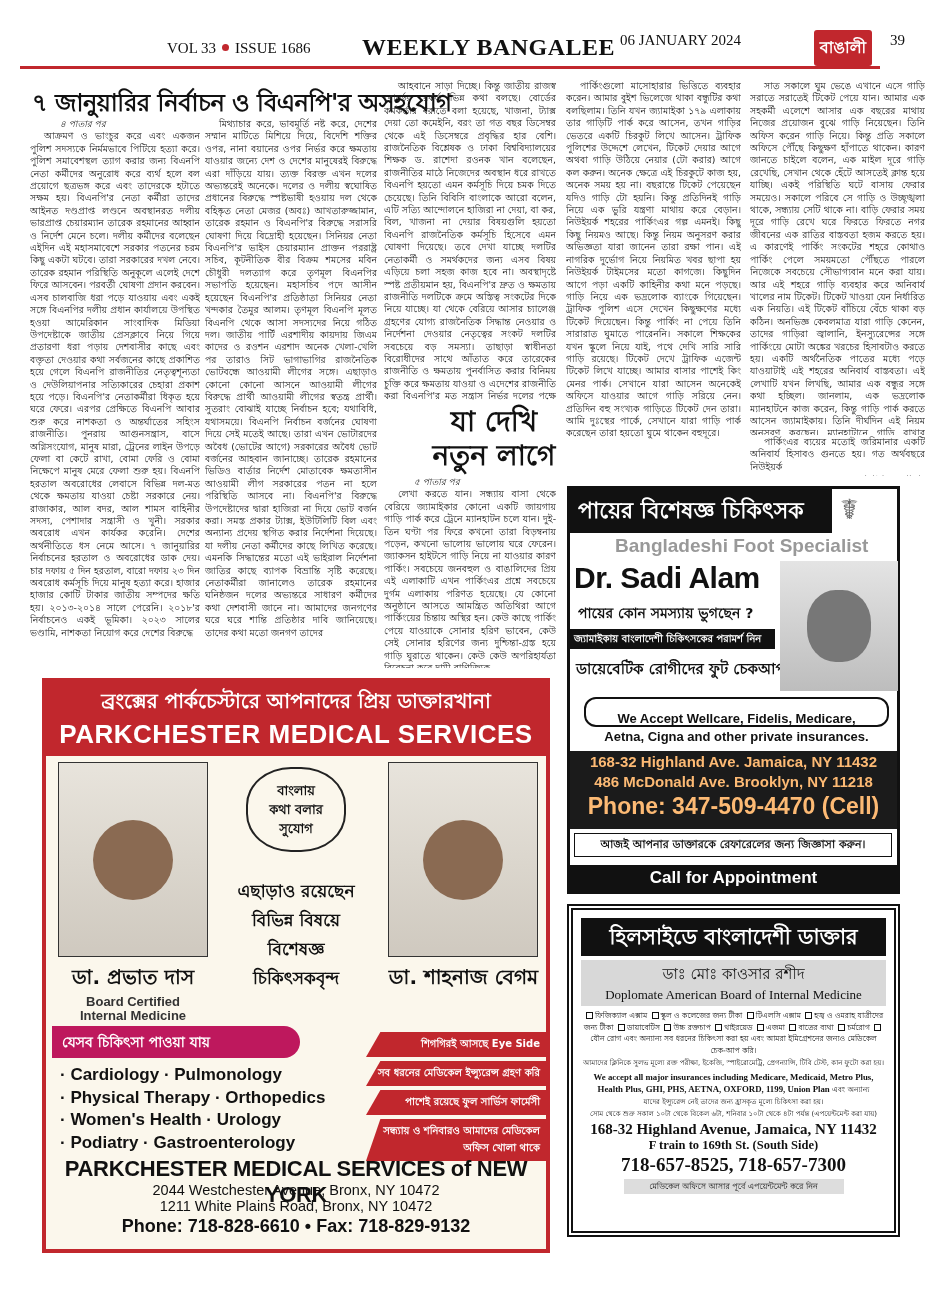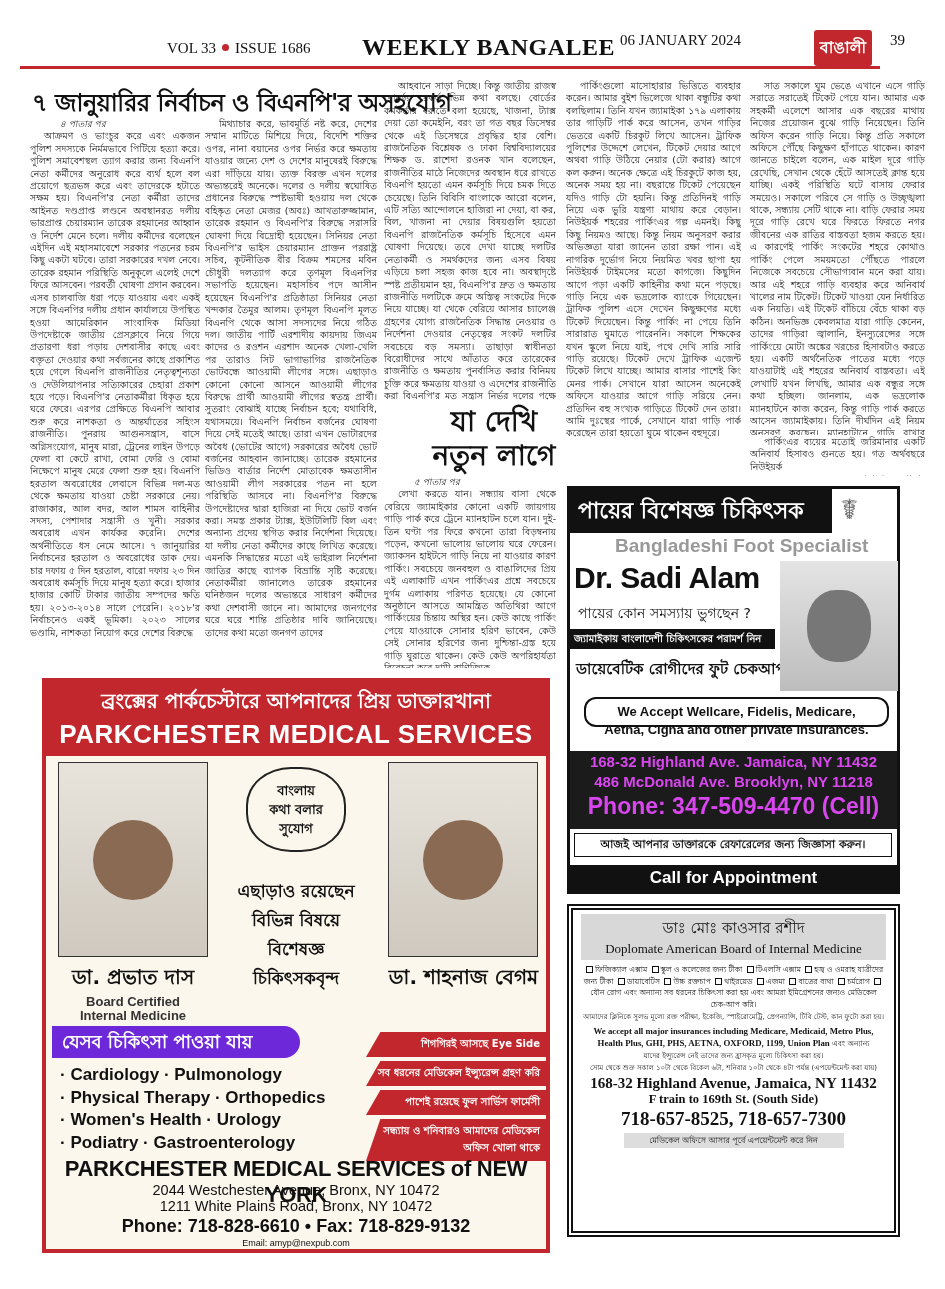--- a/index.html
+++ b/index.html
@@ -24,42 +24,42 @@
   .pk-top { background: #c1272d; color: #fff; text-align: center; padding: 4px 0 6px; }
   .pk-bn { font-size: 20px; font-weight: bold; }
   .pk-en { font-family: "Liberation Sans", sans-serif; font-size: 26px; font-weight: bold; letter-spacing: 0.5px; }
   .pk-photo { position: absolute; width: 150px; height: 195px; border: 1px solid #333; background: linear-gradient(#e8e4dc, #cfc9bf); display: flex; align-items: center; justify-content: center; }
   .pk-photo .avatar { width: 80px; height: 80px; border-radius: 50%; background: #8a6a52; }
   .pk-bubble { position: absolute; left: 200px; top: 85px; width: 100px; height: 85px; border: 2px solid #222; border-radius: 45%; text-align: center; font-size: 13px; font-weight: bold; padding-top: 12px; line-height: 19px; }
   .pk-mid { position: absolute; left: 175px; top: 195px; width: 150px; text-align: center; font-size: 17px; font-weight: bold; line-height: 29px; }
   .pk-doc { position: absolute; text-align: center; font-weight: bold; }
   .pk-doc .n { font-size: 20px; }
   .pk-doc .s { font-family: "Liberation Sans", sans-serif; font-size: 13px; line-height: 14px; color: #333; }
-  .pk-pill { position: absolute; left: 6px; top: 344px; width: 248px; height: 32px; background: #6d28d9; color: #fff; border-radius: 0 18px 18px 0; font-size: 18px; font-weight: bold; padding-left: 10px; line-height: 32px; }
+  .pk-pill { position: absolute; left: 6px; top: 344px; width: 248px; height: 32px; background: #be185d; color: #fff; border-radius: 0 18px 18px 0; font-size: 14px; font-weight: bold; padding-left: 10px; line-height: 32px; }
   .pk-list { position: absolute; left: 14px; top: 382px; font-family: "Liberation Sans", sans-serif; font-size: 17px; font-weight: bold; line-height: 22.5px; }
   .pk-tags { position: absolute; left: 320px; top: 350px; width: 180px; }
   .pk-tag { background: #c1272d; color: #fff; font-size: 10px; font-weight: bold; text-align: right; padding: 4px 6px; margin-bottom: 4px; clip-path: polygon(8% 0, 100% 0, 100% 100%, 0 100%); }
   .pk-name { position: absolute; left: 0; top: 474px; width: 500px; text-align: center; font-family: "Liberation Sans", sans-serif; font-weight: bold; font-size: 22px; letter-spacing: -0.3px; }
   .pk-addr { position: absolute; left: 0; top: 500px; width: 500px; text-align: center; font-family: "Liberation Sans", sans-serif; font-size: 14.5px; line-height: 16px; }
   .pk-phone { position: absolute; left: 0; top: 534px; width: 500px; text-align: center; font-family: "Liberation Sans", sans-serif; font-weight: bold; font-size: 18px; }
   .pk-email { position: absolute; left: 0; top: 556px; width: 500px; text-align: center; font-family: "Liberation Sans", sans-serif; font-size: 9px; }
 
   
   .ft { position: absolute; left: 567px; top: 486px; width: 333px; height: 408px; border: 3px solid #111; background: #fff; }
   .ft-head { position: absolute; left: 0; top: 0; width: 262px; height: 44px; background: #111; color: #fff; font-size: 22px; font-weight: bold; padding-left: 8px; line-height: 44px; }
   .ft-cad { position: absolute; left: 270px; top: 4px; font-size: 28px; color: #666; }
   .ft-sub { position: absolute; left: 45px; top: 46px; font-family: "Liberation Sans", sans-serif; font-size: 19px; font-weight: bold; color: #999; }
   .ft-name { position: absolute; left: 4px; top: 72px; font-family: "Liberation Sans", sans-serif; font-size: 30px; font-weight: bold; letter-spacing: -0.5px; }
-  .ft-q { position: absolute; left: 8px; top: 113px; font-size: 14px; font-weight: normal; }
+  .ft-q { position: absolute; left: 8px; top: 113px; font-size: 14px; font-weight: bold; }
   .ft-bar { position: absolute; left: 0; top: 140px; width: 205px; height: 20px; background: #111; color: #fff; font-size: 10px; font-weight: bold; line-height: 20px; padding-left: 4px; }
   .ft-dia { position: absolute; left: 6px; top: 168px; font-size: 15px; font-weight: bold; }
   .ft-photo { position: absolute; left: 210px; top: 72px; width: 118px; height: 130px; background: linear-gradient(#e4e4e4, #bdbdbd); display: flex; align-items: center; justify-content: center; }
   .ft-photo .avatar { width: 64px; height: 72px; border-radius: 45%; background: #777; }
-  .ft-ins { position: absolute; left: 14px; top: 208px; width: 305px; height: 30px; border: 2px solid #111; border-radius: 12px; text-align: center; font-family: "Liberation Sans", sans-serif; font-size: 13px; font-weight: bold; line-height: 18px; padding-top: 4px; }
-  .ft-dark { position: absolute; left: 0; top: 262px; width: 327px; height: 78px; background: #1b1b1b; color: #d946ef; text-align: center; font-family: "Liberation Sans", sans-serif; font-weight: bold; }
+  .ft-ins { position: absolute; left: 14px; top: 208px; width: 305px; height: 30px; border: 2px solid #111; border-radius: 12px; text-align: center; font-family: "Liberation Sans", sans-serif; font-size: 13px; font-weight: bold; line-height: 18px; padding-top: 11px; }
+  .ft-dark { position: absolute; left: 0; top: 262px; width: 327px; height: 78px; background: #1b1b1b; color: #fdba74; text-align: center; font-family: "Liberation Sans", sans-serif; font-weight: bold; }
   .ft-dark .a { font-size: 15px; line-height: 18px; padding-top: 2px; }
   .ft-dark .p { font-size: 23px; line-height: 30px; }
   .ft-ref { position: absolute; left: 4px; top: 344px; width: 318px; height: 24px; border: 1px solid #111; text-align: center; font-size: 11px; font-weight: bold; line-height: 22px; }
   .ft-call { position: absolute; left: 0; top: 376px; width: 327px; height: 26px; background: #111; color: #fff; text-align: center; font-family: "Liberation Sans", sans-serif; font-size: 17px; font-weight: bold; line-height: 26px; }
 
   
   .hs { position: absolute; left: 567px; top: 904px; width: 333px; height: 333px; border: 3px double #111; border-width: 6px; border-style: double; background: #fff; }
   .hs-head { margin: 8px 8px 0; height: 38px; background: #111; color: #fff; text-align: center; font-size: 21px; font-weight: bold; line-height: 38px; }
   .hs-docbox { margin: 4px 8px 0; background: #d8d8d8; text-align: center; padding: 2px 8px 3px; }
   .hs-doc { font-size: 15px; }
@@ -160,21 +160,20 @@
     <div class="pk-tag">সব ধরনের মেডিকেল ইন্স্যুরেন্স গ্রহণ করি</div>
     <div class="pk-tag">পাশেই রয়েছে ফুল সার্ভিস ফার্মেসী</div>
     <div class="pk-tag">সন্ধ্যায় ও শনিবারও আমাদের মেডিকেল অফিস খোলা থাকে</div>
   </div>
   <div class="pk-name">PARKCHESTER MEDICAL SERVICES of NEW YORK</div>
   <div class="pk-addr">
     <div>2044 Westchester Avenue, Bronx, NY 10472</div>
     <div>1211 White Plains Road, Bronx, NY 10472</div>
   </div>
   <div class="pk-phone">Phone: 718-828-6610 • Fax: 718-829-9132</div>
-  <div class="pk-email">Email: amyp@nexpub.com</div>
 </section>
 
 <section class="ft">
   <div class="ft-head">পায়ের বিশেষজ্ঞ চিকিৎসক</div>
   <div class="ft-cad">☤</div>
   <div class="ft-sub">Bangladeshi Foot Specialist</div>
   <div class="ft-name">Dr. Sadi Alam</div>
   <div class="ft-q">পায়ের কোন সমস্যায় ভুগছেন ?</div>
   <div class="ft-bar">জ্যামাইকায় বাংলাদেশী চিকিৎসকের পরামর্শ নিন</div>
   <div class="ft-dia">ডায়েবেটিক রোগীদের ফুট চেকআপ করা হয়</div>
@@ -188,20 +187,21 @@
   <div class="ft-dark">
     <div class="a">168-32 Highland Ave. Jamaica, NY 11432</div>
     <div class="a">486 McDonald Ave. Brooklyn, NY 11218</div>
     <div class="p">Phone: 347-509-4470 (Cell)</div>
   </div>
   <div class="ft-ref">আজই আপনার ডাক্তারকে রেফারেলের জন্য জিজ্ঞাসা করুন।</div>
   <div class="ft-call">Call for Appointment</div>
 </section>
 
 <section class="hs">
+  <div class="hs-head">হিলসাইডে বাংলাদেশী ডাক্তার</div>
   <div class="hs-docbox">
     <div class="hs-doc">ডাঃ মোঃ কাওসার রশীদ</div>
     <div class="hs-deg">Doplomate American Board of Internal Medicine</div>
   </div>
   <div class="hs-svc" id="hs-svc"><span class="box"></span><span>ফিজিক্যাল এক্সাম </span><span class="box"></span><span>স্কুল ও কলেজের জন্য টীকা </span><span class="box"></span><span>টিএলসি এক্সাম </span><span class="box"></span><span>হজ্ব ও ওমরাহ যাত্রীদের জন্য টীকা </span><span class="box"></span><span>ডায়াবেটিস </span><span class="box"></span><span>উচ্চ রক্তচাপ </span><span class="box"></span><span>থাইরয়েড </span><span class="box"></span><span>এজমা </span><span class="box"></span><span>বাতের ব্যথা </span><span class="box"></span><span>চর্মরোগ </span><span class="box"></span><span>যৌন রোগ এবং অন্যান্য সব ধরনের চিকিৎসা করা হয় এবং আমরা ইমিগ্রেশনের জন্যও মেডিকেল চেক-আপ করি। </span></div>
   <div class="hs-note">আমাদের ক্লিনিকে সুলভ মূল্যে রক্ত পরীক্ষা, ইকেজি, স্পাইরোমেট্রি, প্রেগন্যান্সি, টিবি টেস্ট, কান ফুটো করা হয়।</div>
   <div class="hs-ins">
     <span>We accept all major insurances including Medicare, Medicaid, Metro Plus, Health Plus, GHI, PHS, AETNA, OXFORD, 1199, Union Plan</span>
     <span style="font-weight:normal; font-family:'DejaVu Sans', sans-serif; font-size:7.5px;">এবং অন্যান্য</span>
   </div>

